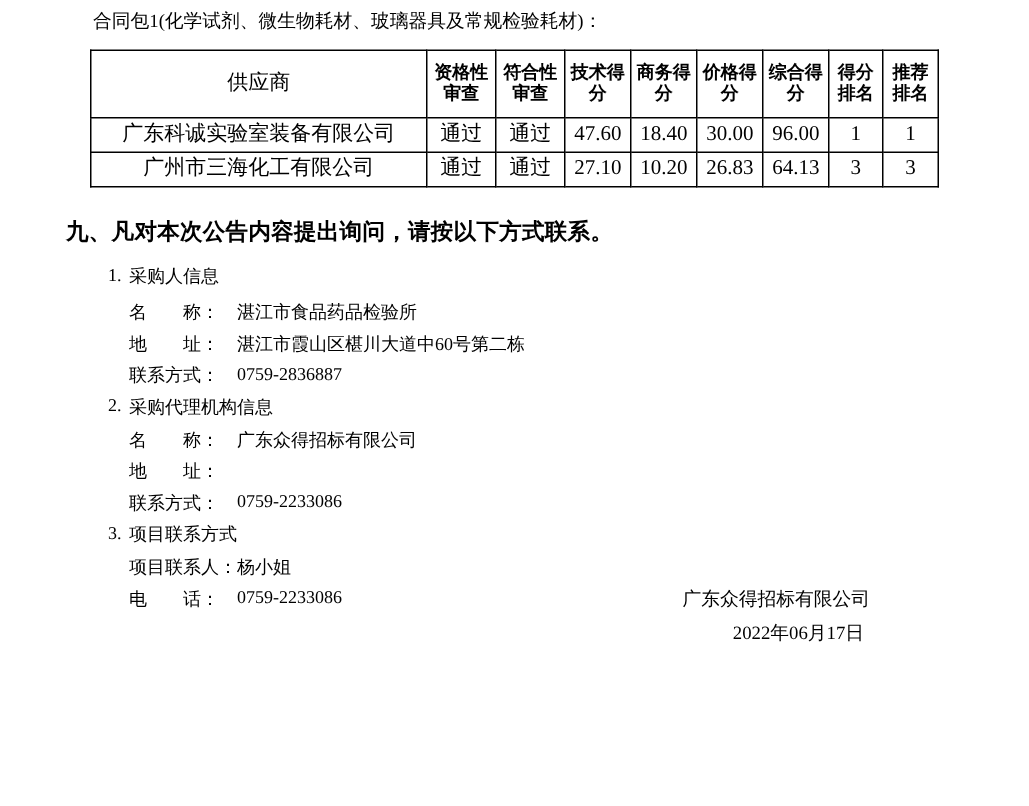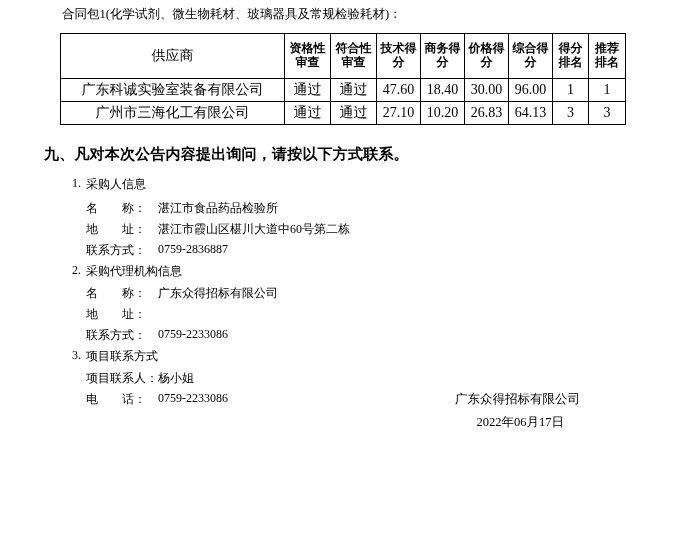--- a/index.html
+++ b/index.html
@@ -80,21 +80,21 @@
     white-space: pre;
   }
   .sig1 {
     position: absolute;
     right: 36px;
     top: 391px;
     font-size: 12.5px;
   }
   .sig2 {
     position: absolute;
-    right: 52px;
+    right: 40px;
     top: 414px;
     font-size: 12.5px;
   }
 </style>
 </head>
 <body>
 
 <div class="page">
 
   <div class="pkg-title">合同包1(化学试剂、微生物耗材、玻璃器具及常规检验耗材)：</div>

